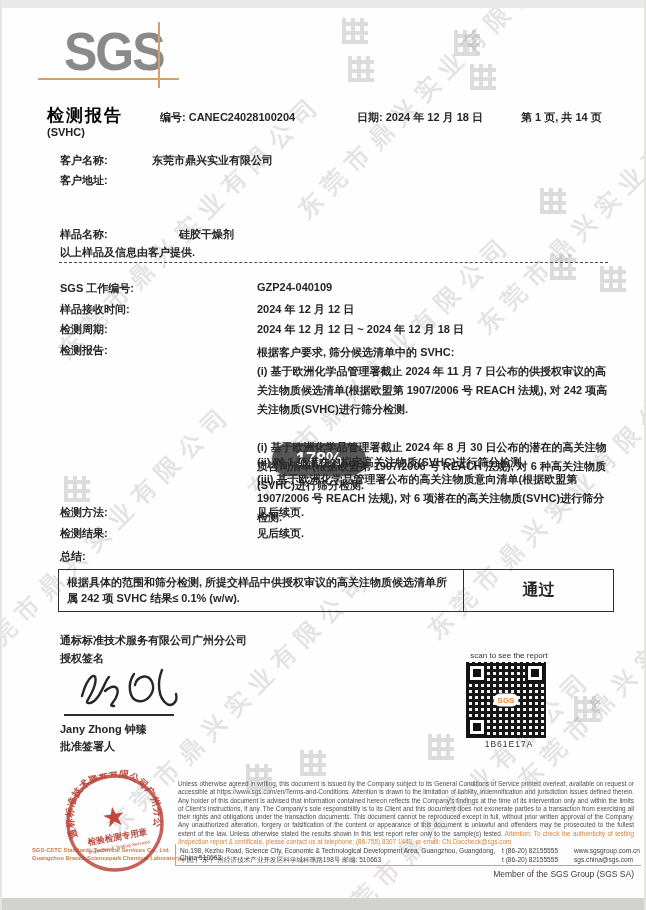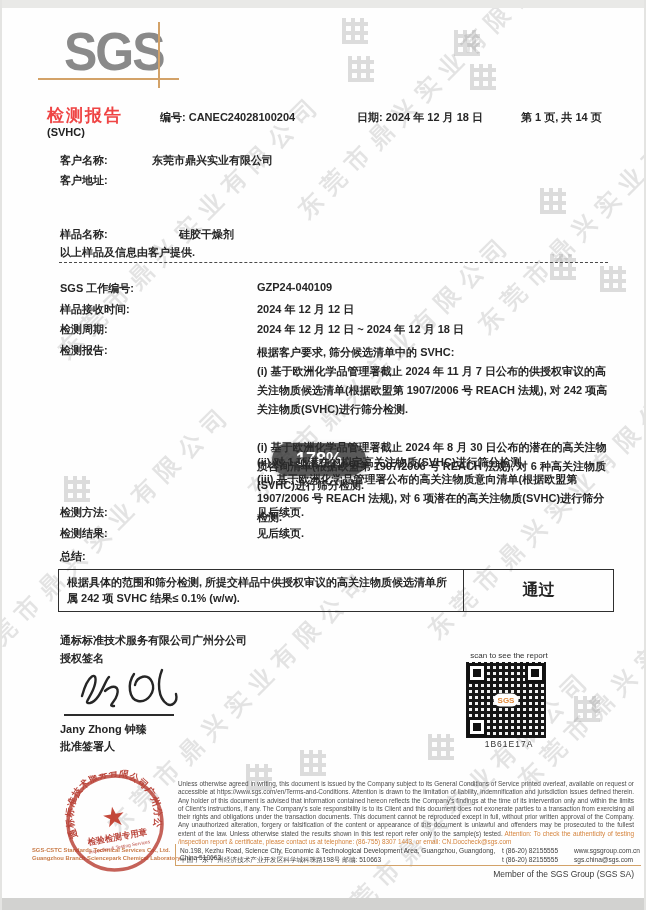--- a/index.html
+++ b/index.html
@@ -21,21 +21,21 @@
     position:absolute;width:26px;height:26px;opacity:.30;pointer-events:none;
     background:
       repeating-linear-gradient(0deg,#8f8f8f 0 4px,transparent 4px 9px),
       repeating-linear-gradient(90deg,#8f8f8f 0 4px,transparent 4px 9px);
   }
   
   .logo-text{position:absolute;left:62px;top:12px;font-size:50px;font-weight:800;
     color:#8a8a8a;letter-spacing:-2px;transform:scaleY(1.08);transform-origin:top left;}
   .logo-hline{position:absolute;left:36px;top:70px;width:141px;height:2px;background:#d3a268;}
   .logo-vline{position:absolute;left:156px;top:14px;width:2px;height:66px;background:#d3a268;}
-  .doc-title{position:absolute;left:45px;top:96px;font-size:17px;font-weight:700;color:#ef4444;letter-spacing:2px;}
+  .doc-title{position:absolute;left:45px;top:96px;font-size:17px;font-weight:700;color:#000000;letter-spacing:2px;}
   .doc-subtitle{position:absolute;left:45px;top:118px;font-size:11px;font-weight:700;color:#222;}
   .hmeta{position:absolute;top:102px;font-size:11px;font-weight:600;color:#262626;}
   
   .lbl{position:absolute;left:58px;font-size:11px;font-weight:600;color:#262626;}
   .val{position:absolute;font-size:11px;font-weight:600;color:#262626;}
   .para{position:absolute;left:255px;width:352px;font-size:11px;font-weight:600;
     color:#262626;line-height:19px;}
   .dashes{position:absolute;left:57px;top:254px;width:549px;border-top:1.5px dashed #4a4a4a;}
   
   .sum-box{position:absolute;left:56px;top:561px;width:554px;height:41px;

